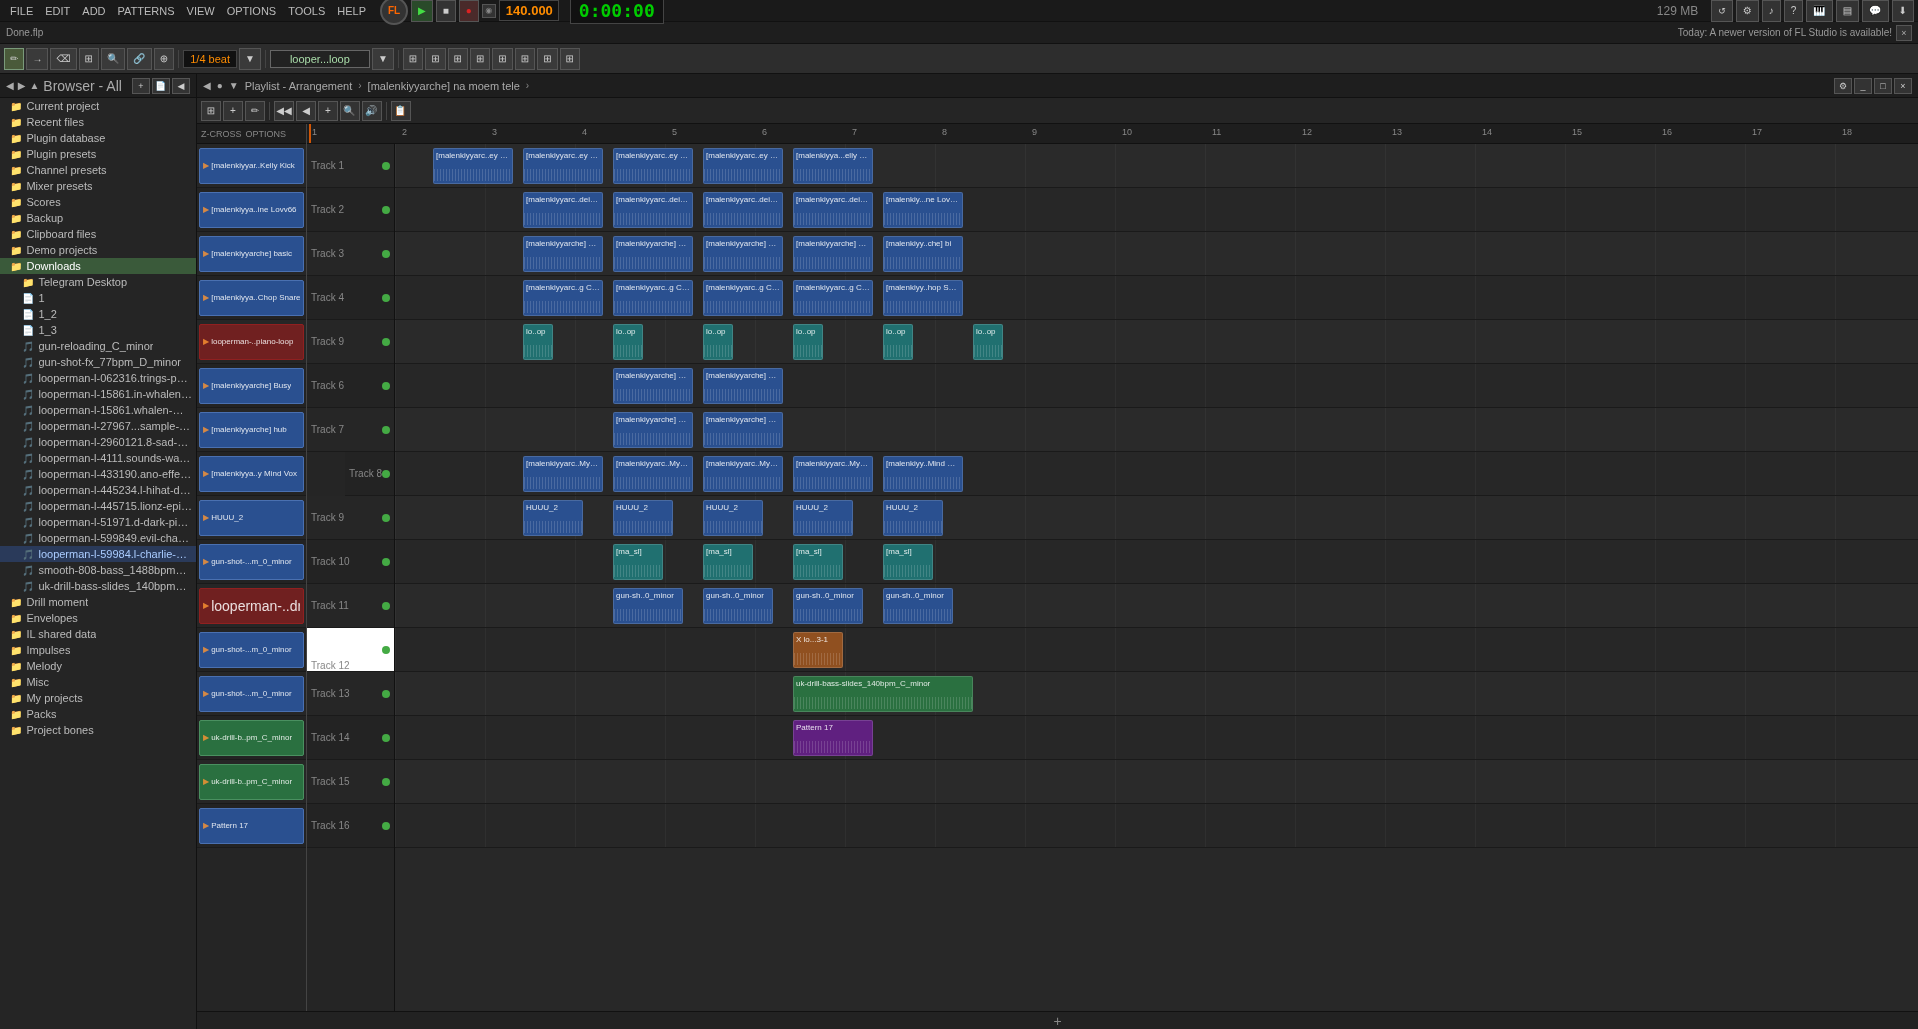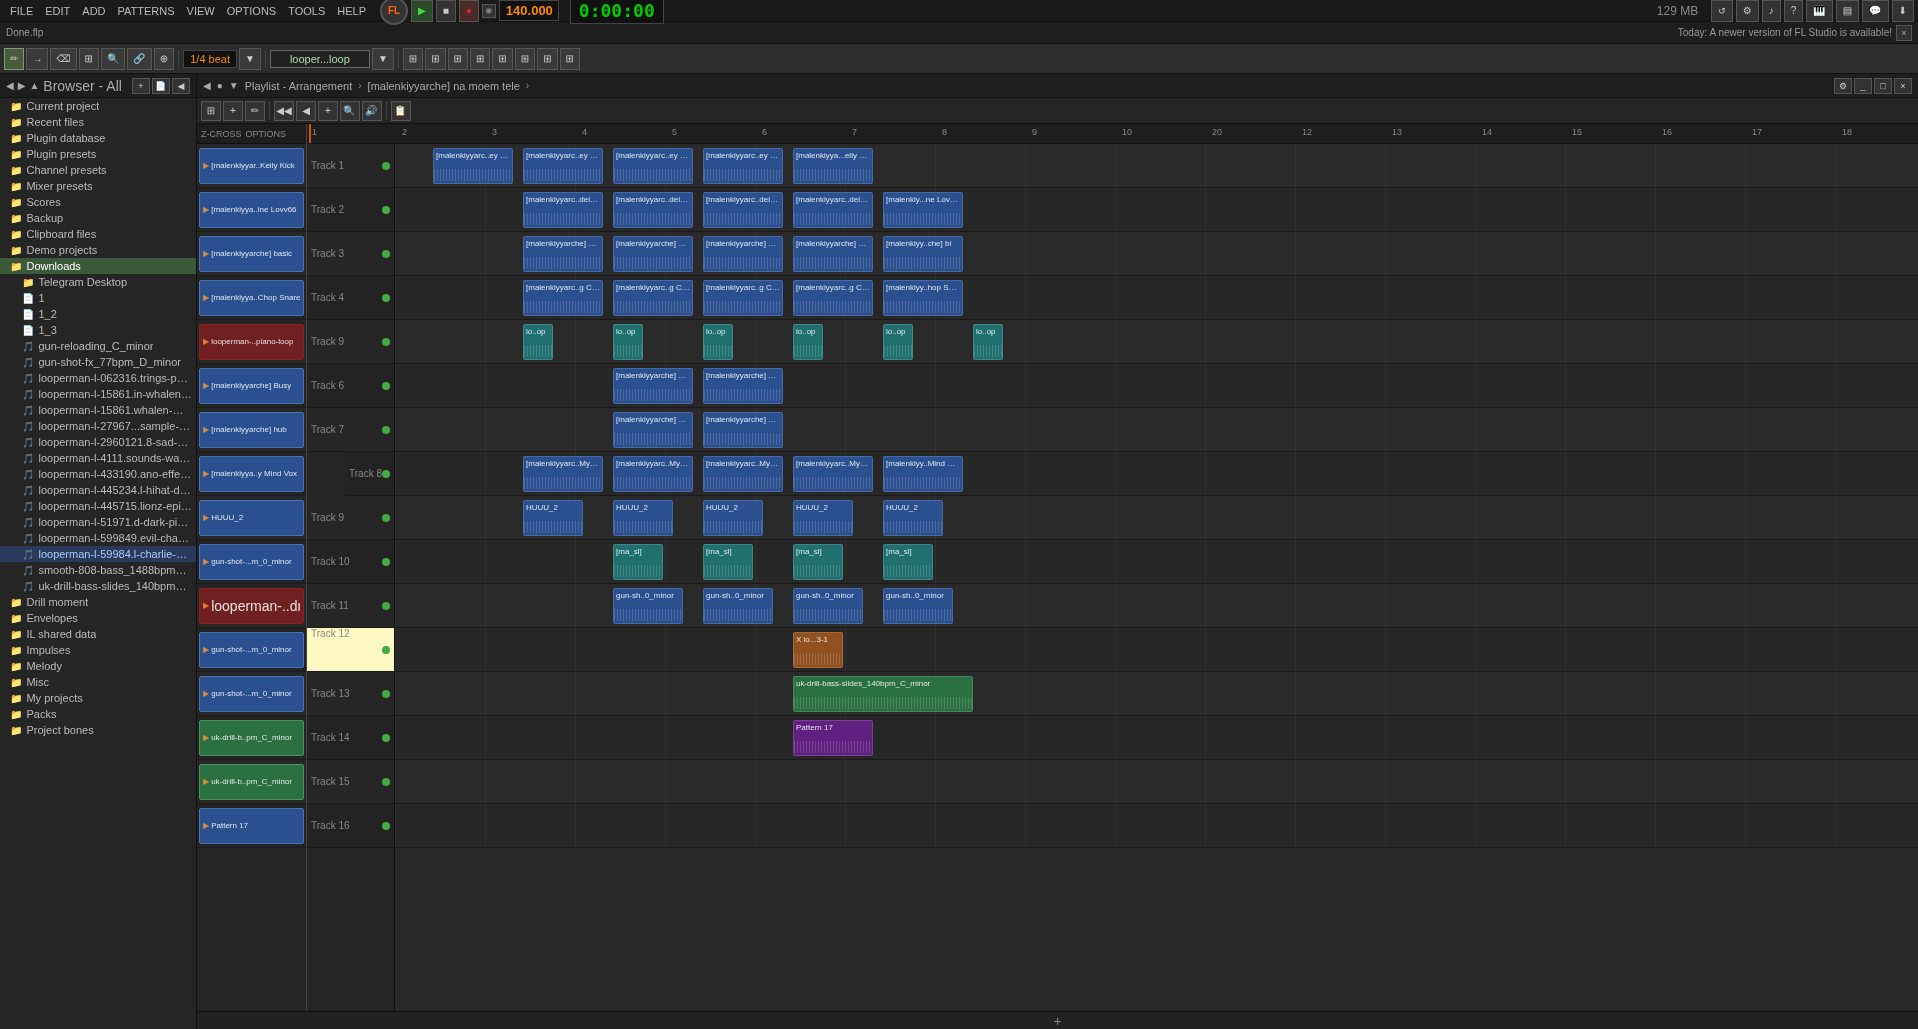--- a/index.html
+++ b/index.html
@@ -489,21 +489,21 @@
                 <span style="position: absolute; left: 5px; top: 3px; color: rgb(136, 136, 136); font-size: 9px;">1</span>
                 <span style="position: absolute; left: 95px; top: 3px; color: rgb(136, 136, 136); font-size: 9px;">2</span>
                 <span style="position: absolute; left: 185px; top: 3px; color: rgb(136, 136, 136); font-size: 9px;">3</span>
                 <span style="position: absolute; left: 275px; top: 3px; color: rgb(136, 136, 136); font-size: 9px;">4</span>
                 <span style="position: absolute; left: 365px; top: 3px; color: rgb(136, 136, 136); font-size: 9px;">5</span>
                 <span style="position: absolute; left: 455px; top: 3px; color: rgb(136, 136, 136); font-size: 9px;">6</span>
                 <span style="position: absolute; left: 545px; top: 3px; color: rgb(136, 136, 136); font-size: 9px;">7</span>
                 <span style="position: absolute; left: 635px; top: 3px; color: rgb(136, 136, 136); font-size: 9px;">8</span>
                 <span style="position: absolute; left: 725px; top: 3px; color: rgb(136, 136, 136); font-size: 9px;">9</span>
                 <span style="position: absolute; left: 815px; top: 3px; color: rgb(136, 136, 136); font-size: 9px;">10</span>
-                <span style="position: absolute; left: 905px; top: 3px; color: rgb(136, 136, 136); font-size: 9px;">20</span>
+                <span style="position: absolute; left: 905px; top: 3px; color: rgb(136, 136, 136); font-size: 9px;">11</span>
                 <span style="position: absolute; left: 995px; top: 3px; color: rgb(136, 136, 136); font-size: 9px;">12</span>
                 <span style="position: absolute; left: 1085px; top: 3px; color: rgb(136, 136, 136); font-size: 9px;">13</span>
                 <span style="position: absolute; left: 1175px; top: 3px; color: rgb(136, 136, 136); font-size: 9px;">14</span>
                 <span style="position: absolute; left: 1265px; top: 3px; color: rgb(136, 136, 136); font-size: 9px;">15</span>
                 <span style="position: absolute; left: 1355px; top: 3px; color: rgb(136, 136, 136); font-size: 9px;">16</span>
                 <span style="position: absolute; left: 1445px; top: 3px; color: rgb(136, 136, 136); font-size: 9px;">17</span>
                 <span style="position: absolute; left: 1535px; top: 3px; color: rgb(136, 136, 136); font-size: 9px;">18</span>
               </div>
           </div>
 
@@ -548,21 +548,21 @@
                     <div style="width: 8px; height: 8px; border-radius: 50%; background: rgb(68, 170, 68); position: absolute; right: 4px; top: 50%; transform: translateY(-50%);"></div>
                   </div>
                   <div style="height: 44px; border-bottom: 1px solid rgb(26, 26, 26); display: flex; align-items: center; padding: 0px 4px; gap: 2px; background: rgb(35, 35, 35); position: relative;">
                     <span style="color: rgb(136, 136, 136); font-size: 10px;">Track 10</span>
                     <div style="width: 8px; height: 8px; border-radius: 50%; background: rgb(68, 170, 68); position: absolute; right: 4px; top: 50%; transform: translateY(-50%);"></div>
                   </div>
                   <div style="height: 44px; border-bottom: 1px solid rgb(26, 26, 26); display: flex; align-items: center; padding: 0px 4px; gap: 2px; background: rgb(38, 38, 38); position: relative;">
                     <span style="color: rgb(136, 136, 136); font-size: 10px;">Track 11</span>
                     <div style="width: 8px; height: 8px; border-radius: 50%; background: rgb(68, 170, 68); position: absolute; right: 4px; top: 50%; transform: translateY(-50%);"></div>
                   </div>
-                  <div style="height: 44px; border-bottom: 1px solid rgb(26, 26, 26); display: flex; align-items: flex-start; padding: 0px 4px; gap: 2px; background: #fef9c3; position: relative;">
+                  <div style="height: 44px; border-bottom: 1px solid rgb(26, 26, 26); display: flex; align-items: flex-end; padding: 0px 4px; gap: 2px; background: #ffffff; position: relative;">
                     <span style="color: rgb(136, 136, 136); font-size: 10px;">Track 12</span>
                     <div style="width: 8px; height: 8px; border-radius: 50%; background: rgb(68, 170, 68); position: absolute; right: 4px; top: 50%; transform: translateY(-50%);"></div>
                   </div>
                   <div style="height: 44px; border-bottom: 1px solid rgb(26, 26, 26); display: flex; align-items: center; padding: 0px 4px; gap: 2px; background: rgb(38, 38, 38); position: relative;">
                     <span style="color: rgb(136, 136, 136); font-size: 10px;">Track 13</span>
                     <div style="width: 8px; height: 8px; border-radius: 50%; background: rgb(68, 170, 68); position: absolute; right: 4px; top: 50%; transform: translateY(-50%);"></div>
                   </div>
                   <div style="height: 44px; border-bottom: 1px solid rgb(26, 26, 26); display: flex; align-items: center; padding: 0px 4px; gap: 2px; background: rgb(35, 35, 35); position: relative;">
                     <span style="color: rgb(136, 136, 136); font-size: 10px;">Track 14</span>
                     <div style="width: 8px; height: 8px; border-radius: 50%; background: rgb(68, 170, 68); position: absolute; right: 4px; top: 50%; transform: translateY(-50%);"></div>

